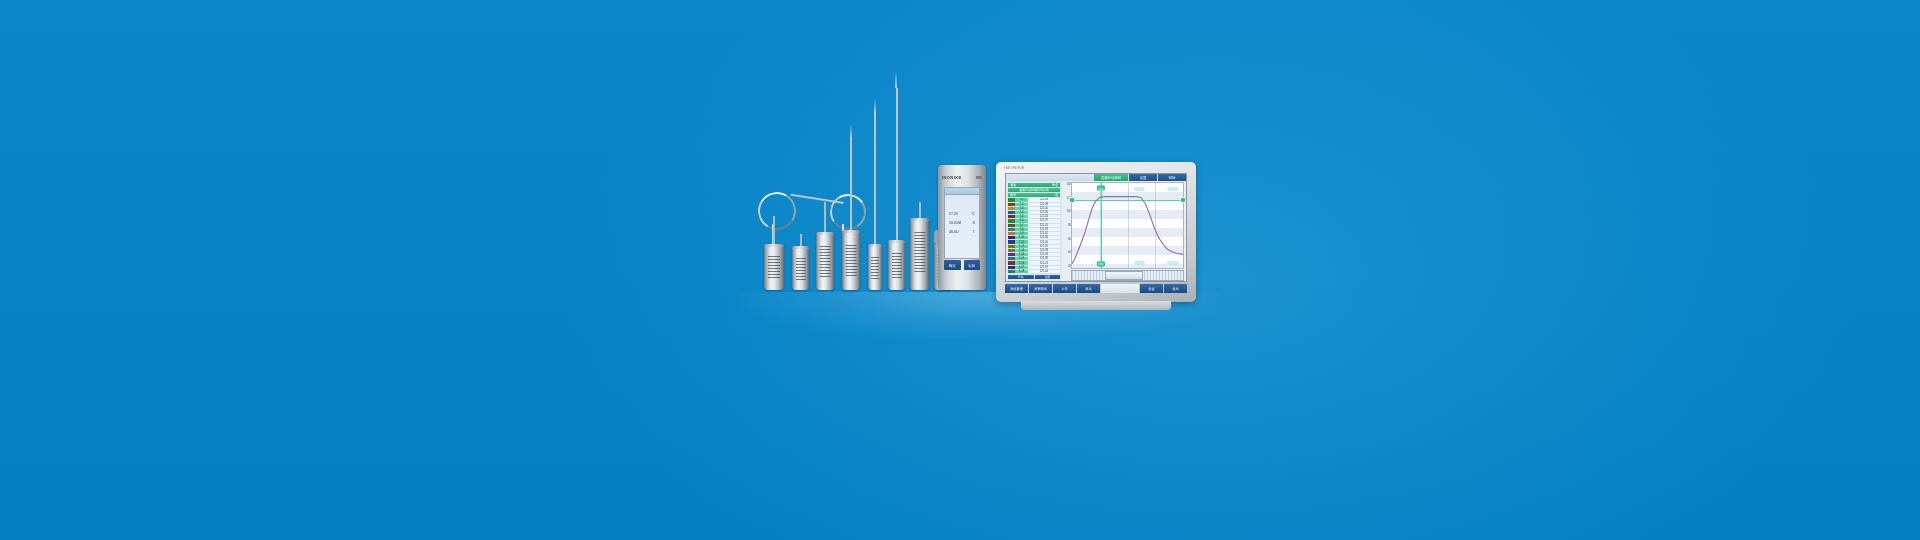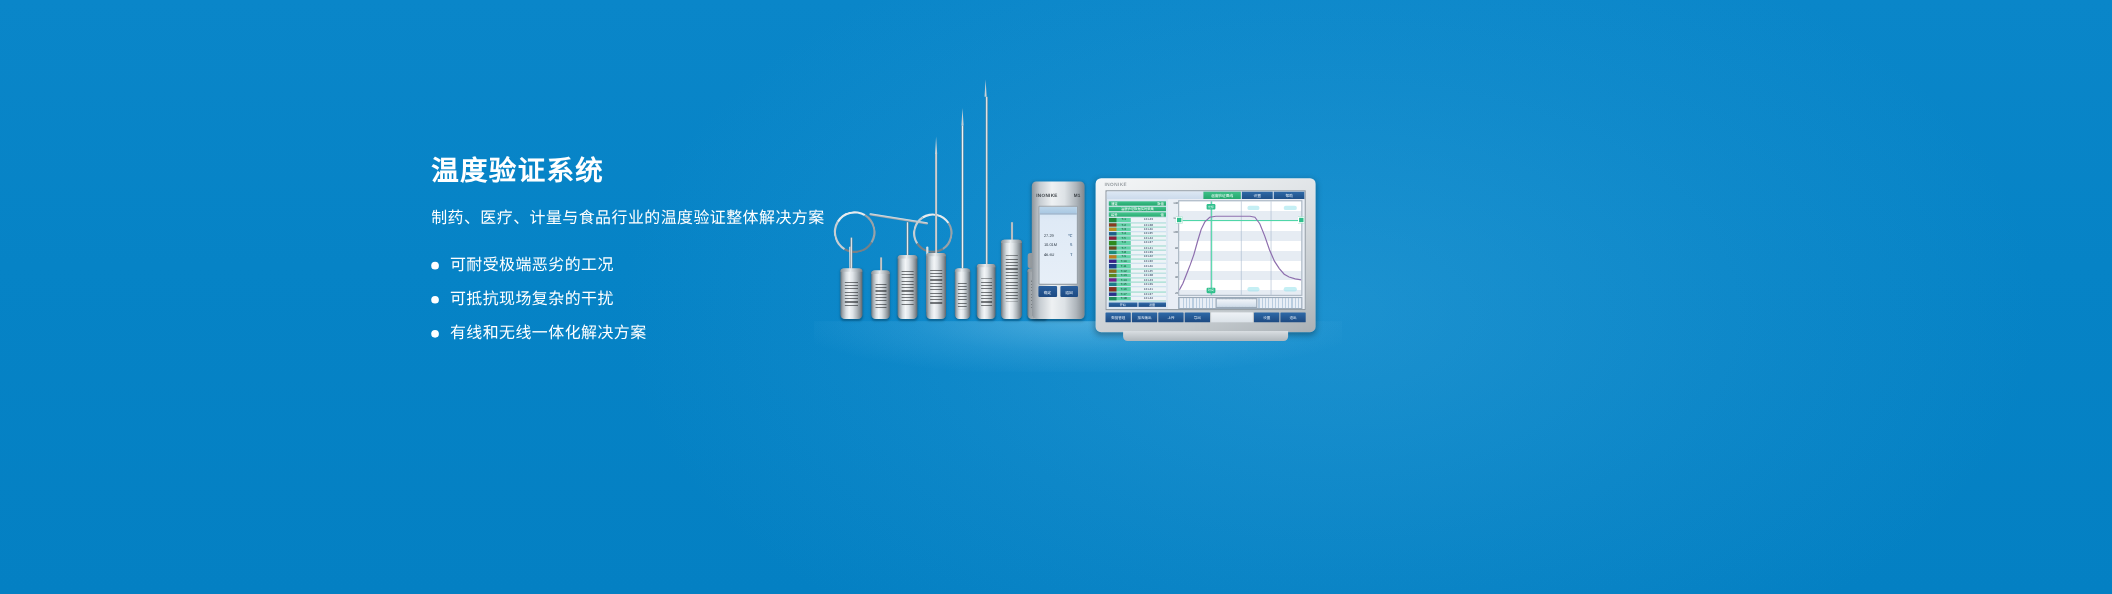--- a/index.html
+++ b/index.html
@@ -506,38 +506,20 @@
     height: 9px;
     border-radius: 0 0 4px 4px;
     background: linear-gradient(180deg, #d9dee2, #b0b7bc);
   }
 </style>
 </head>
 <body>
 
 <div class="banner">
 
-  <div class="copy">
-    <h1 class="headline">温度验证系统</h1>
-    <p class="subhead">制药、医疗、计量与食品行业的温度验证整体解决方案</p>
-    <ul class="feature-list">
-      <li class="feature-item">
-        <span class="bullet-dot"></span>
-        <span class="feature-text">可耐受极端恶劣的工况</span>
-      </li>
-      <li class="feature-item">
-        <span class="bullet-dot"></span>
-        <span class="feature-text">可抵抗现场复杂的干扰</span>
-      </li>
-      <li class="feature-item">
-        <span class="bullet-dot"></span>
-        <span class="feature-text">有线和无线一体化解决方案</span>
-      </li>
-    </ul>
-  </div>
 
   <div class="product-stage">
     <div class="floor-glow"></div>
 
     <div class="coil" style="left:38px; top:72px; width:34px; height:34px; transform:rotate(-14deg);"></div>
     <div class="wire" style="left:70px; top:78px; width:54px; height:2px; transform:rotate(9deg);"></div>
     <div class="coil" style="left:110px; top:74px; width:32px; height:32px; transform:rotate(12deg);"></div>
     <div class="wire" style="left:52px; top:104px; width:2px; height:62px;"></div>
     <div class="wire" style="left:122px; top:104px; width:2px; height:60px;"></div>
 

